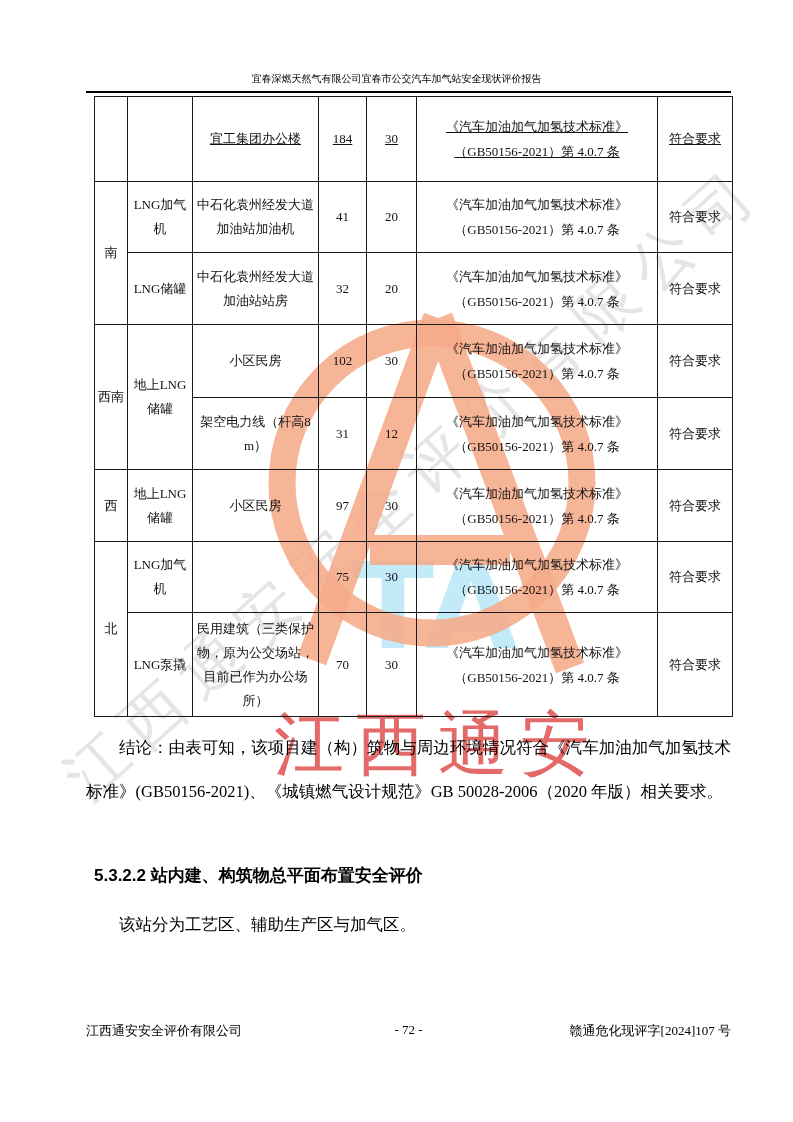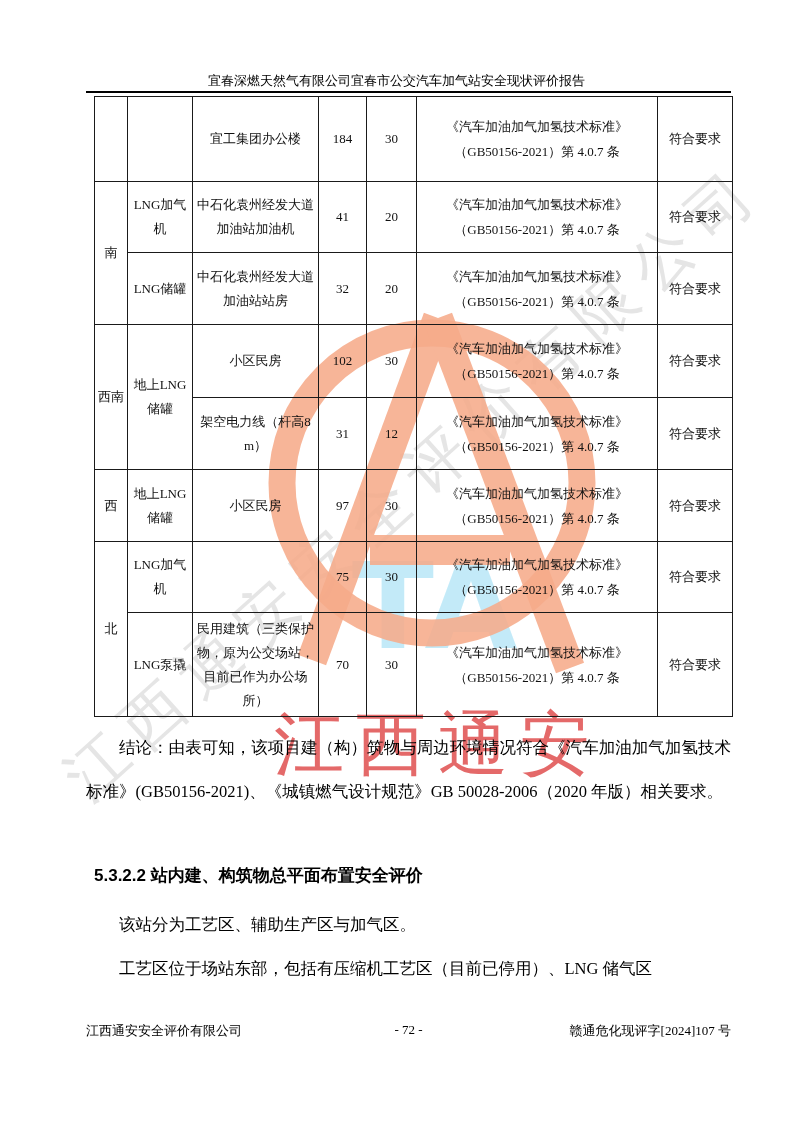--- a/index.html
+++ b/index.html
@@ -22,35 +22,35 @@
   .wm-red{
     position:absolute;left:274px;top:698px;
     font-size:70px;letter-spacing:12px;white-space:nowrap;
     color:#dd4040;opacity:.78;font-weight:normal;
   }
   .wm-logo{position:absolute;left:252px;top:288px;}
 
   
   .hdr-title{
     position:absolute;top:72px;left:0;width:100%;
-    text-align:center;font-size:13px;color:#000;
+    text-align:center;font-size:10px;color:#000;
   }
   .hdr-rule{
     position:absolute;top:91px;left:86px;width:645px;height:0;
     border-top:2px solid #000;
   }
 
   
   .tbl-wrap{position:absolute;left:94px;top:96px;}
   table{border-collapse:collapse;table-layout:fixed;width:638px;}
   td{
     border:1px solid #1a1a1a;text-align:center;vertical-align:middle;
     font-size:13px;line-height:24px;padding:0 1px;word-break:break-all;
   }
-  tr.r1{height:85px;} tr.r2{height:71px;} tr.r3{height:72px;margin-left:16px;}
+  tr.r1{height:85px;text-decoration:underline;} tr.r2{height:71px;} tr.r3{height:72px;margin-left:16px;}
   tr.r4{height:73px;} tr.r5{height:72px;} tr.r6{height:72px;}
   tr.r7{height:71px;} tr.r8{height:104px;}
   td.std div{line-height:25px;}
 
   
   .concl{
     position:absolute;left:86px;top:726px;width:645px;
     font-size:16.5px;line-height:44px;text-align:justify;text-indent:2em;
     color:#000;
   }
@@ -203,21 +203,20 @@
     </tbody>
       </table>
   </div>
 
   <div class="concl">结论：由表可知，该项目建（构）筑物与周边环境情况符合《汽车加油加气加氢技术标准》(GB50156-2021)、《城镇燃气设计规范》GB 50028-2006（2020 年版）相关要求。</div>
 
   <div class="sec-heading">5.3.2.2 站内建、构筑物总平面布置安全评价</div>
 
   <div class="body-p p1">该站分为工艺区、辅助生产区与加气区。</div>
 
-  <div class="body-p p2">工艺区位于场站东部，包括有压缩机工艺区（目前已停用）、LNG 储气区</div>
 
   <div class="footer">
     <span class="f-center">- 72 -</span>
     <span class="f-left">江西通安安全评价有限公司</span>
     <span class="f-right">赣通危化现评字[2024]107 号</span>
   </div>
 
 </div>
 
 </body></html>

